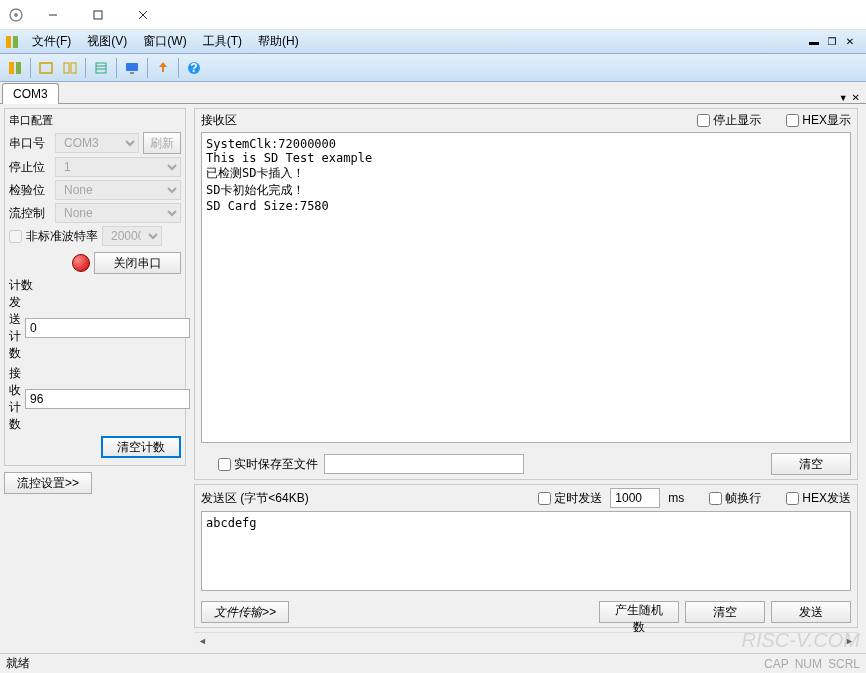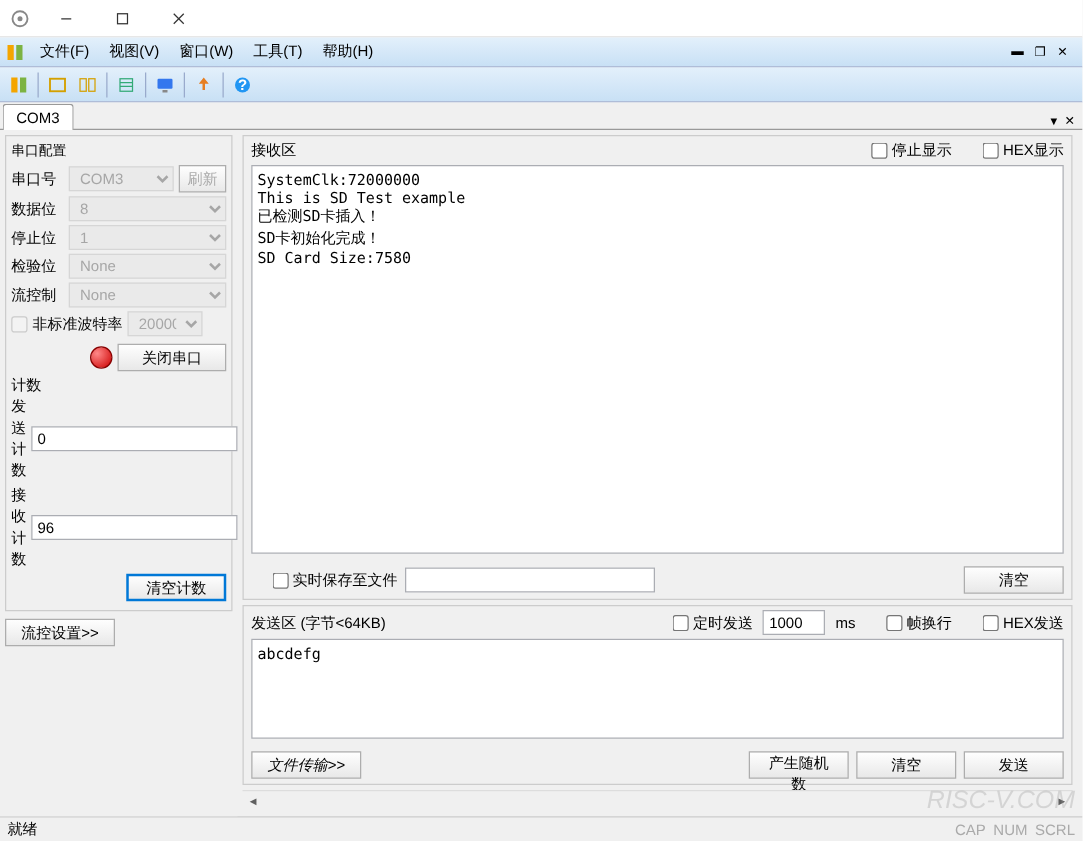--- a/index.html
+++ b/index.html
@@ -170,24 +170,20 @@
 
   <div class="left-panel">
     <div class="group-box">
       <div class="group-title">串口配置</div>
       <div class="form-row">
         <span class="form-label">串口号</span>
         <select class="form-select" disabled=""><option>COM3</option></select>
         <button class="btn disabled" style="padding:0 6px;">刷新</button>
       </div>
       <div class="form-row">
-        <span class="form-label">数据位</span>
-        <select class="form-select" disabled=""><option>8</option></select>
-      </div>
-      <div class="form-row">
         <span class="form-label">停止位</span>
         <select class="form-select" disabled=""><option>1</option></select>
       </div>
       <div class="form-row">
         <span class="form-label">检验位</span>
         <select class="form-select" disabled=""><option>None</option></select>
       </div>
       <div class="form-row">
         <span class="form-label">流控制</span>
         <select class="form-select" disabled=""><option>None</option></select>

